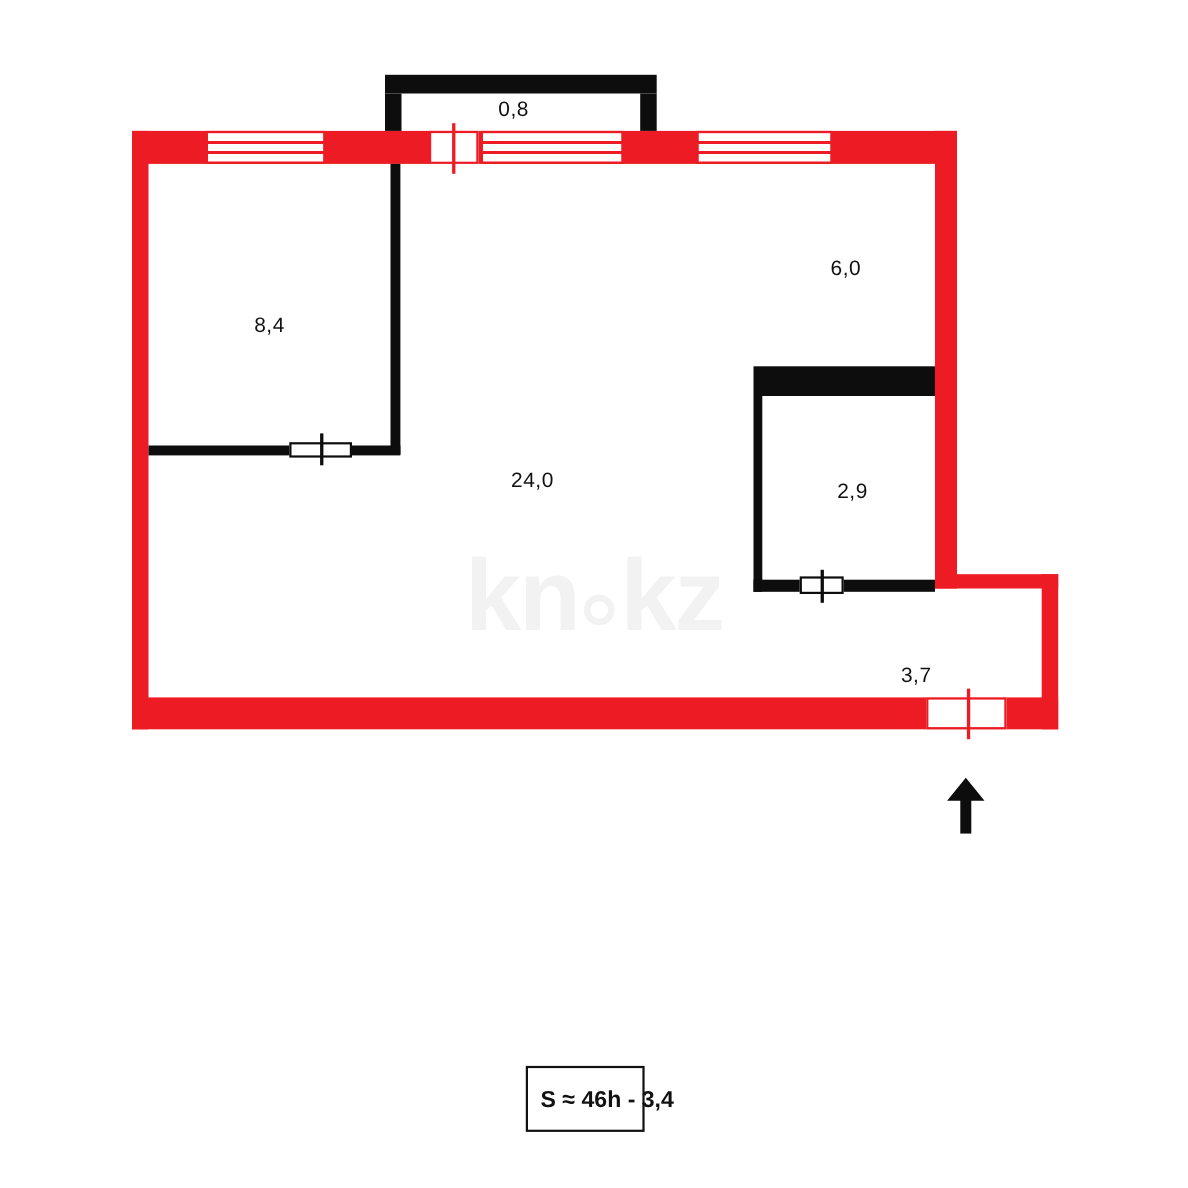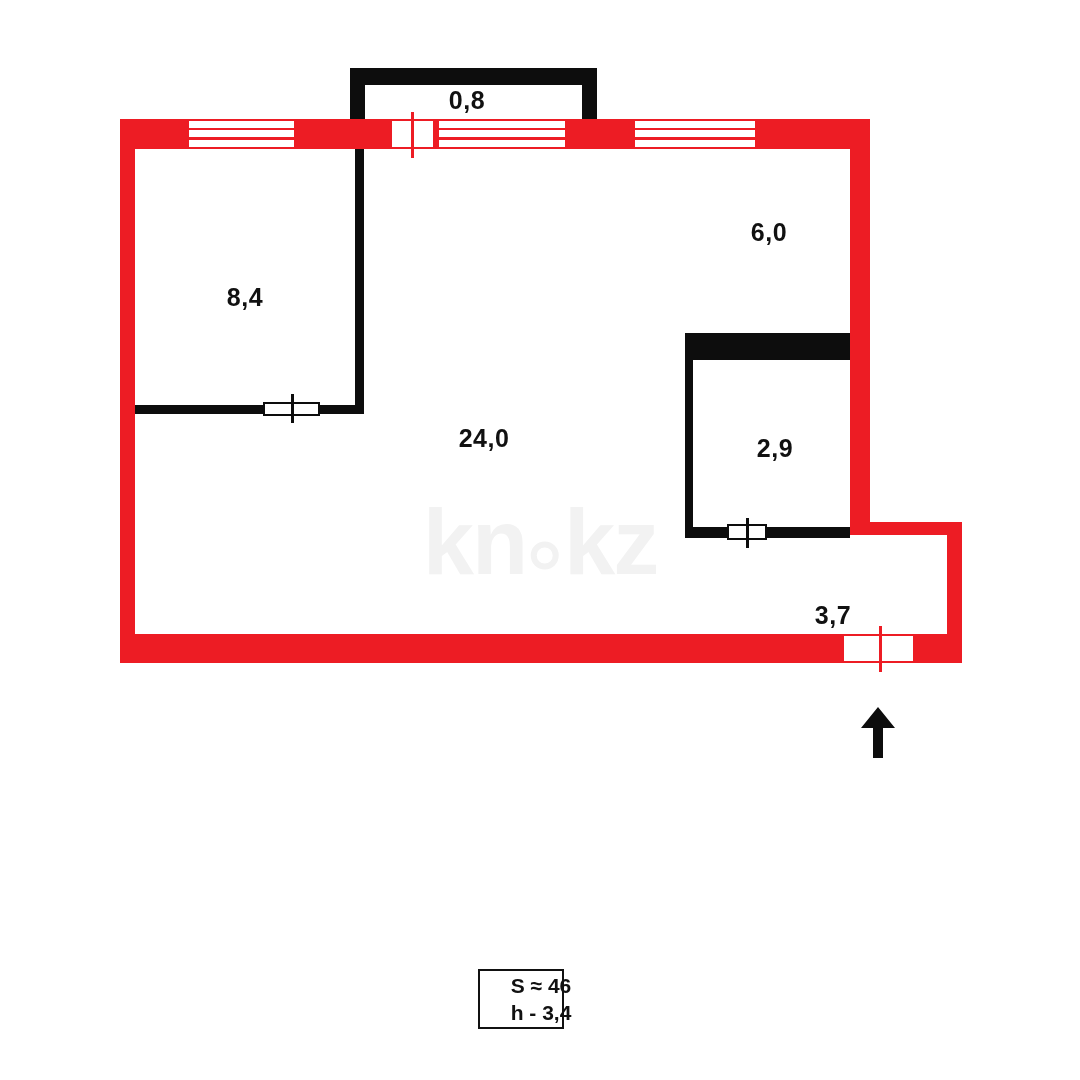--- a/index.html
+++ b/index.html
@@ -32,32 +32,32 @@
     border:2px solid var(--wall-red);
   }
   .door-gap-black{
     position:absolute;box-sizing:border-box;background:#fff;
     border:2px solid var(--wall-black);
   }
   .tick-red{position:absolute;width:2.5px;background:var(--wall-red);}
   .tick-black{position:absolute;width:2.5px;background:var(--wall-black);}
   .room-label{
     position:absolute;transform:translate(-50%,-50%);
-    font-size:25px;font-weight:bold;color:var(--text);
+    font-size:19px;font-weight:normal;color:var(--text);
     white-space:nowrap;letter-spacing:0.5px;
   }
   #watermark{
     position:absolute;left:540px;top:542px;transform:translate(-50%,-50%);
     font-size:92px;font-weight:bold;color:var(--watermark);
     letter-spacing:-2px;white-space:nowrap;user-select:none;
   }
   #summary-box{
-    position:absolute;left:478px;top:969px;width:86px;height:60px;
+    position:absolute;left:478px;top:969px;width:108px;height:60px;
     box-sizing:border-box;border:2.5px solid var(--text);background:var(--bg);
-    display:flex;flex-direction:column;justify-content:center;align-items:center;
+    display:flex;flex-direction:row;justify-content:center;align-items:center;
     font-size:21px;font-weight:bold;color:var(--text);line-height:27px;
     white-space:nowrap;
     padding-left:40px;
   }
   
   #wall-top        {left:120px;top:119px;width:750px;height:30px;}
   #wall-left       {left:120px;top:119px;width:15px;height:544px;}
   #wall-bottom     {left:120px;top:634px;width:842px;height:29px;}
   #wall-right-upper{left:850px;top:119px;width:20px;height:416px;}
   #wall-jog        {left:850px;top:522px;width:112px;height:13px;}
@@ -83,21 +83,21 @@
   #room29-door-tick  {left:746px;top:518px;height:30px;}
 
   #balcony-door      {left:390px;top:119px;width:45px;height:30px;}
   #balcony-door-tick {left:411px;top:112px;height:46px;}
 
   #entrance-door     {left:842px;top:634px;width:73px;height:29px;}
   #entrance-door-tick{left:879px;top:626px;height:46px;}
 
   #label-balcony {left:467px;top:100px;}
   #label-bedroom {left:245px;top:276px;margin-top:21px;}
-  #label-kitchen {left:769px;top:232px;}
+  #label-kitchen {left:769px;top:245px;}
   #label-living  {left:484px;top:438px;}
   #label-bathroom{left:775px;top:448px;}
   #label-hallway {left:833px;top:584px;margin-top:31px;}
 
   #entrance-arrow{left:860px;top:706px;width:36px;height:52px;}
   .wm-dot{
     display:inline-block;width:16px;height:16px;border:6px solid var(--watermark);
     border-radius:50%;margin:0 5px 4px 5px;vertical-align:baseline;
   }
 </style>

